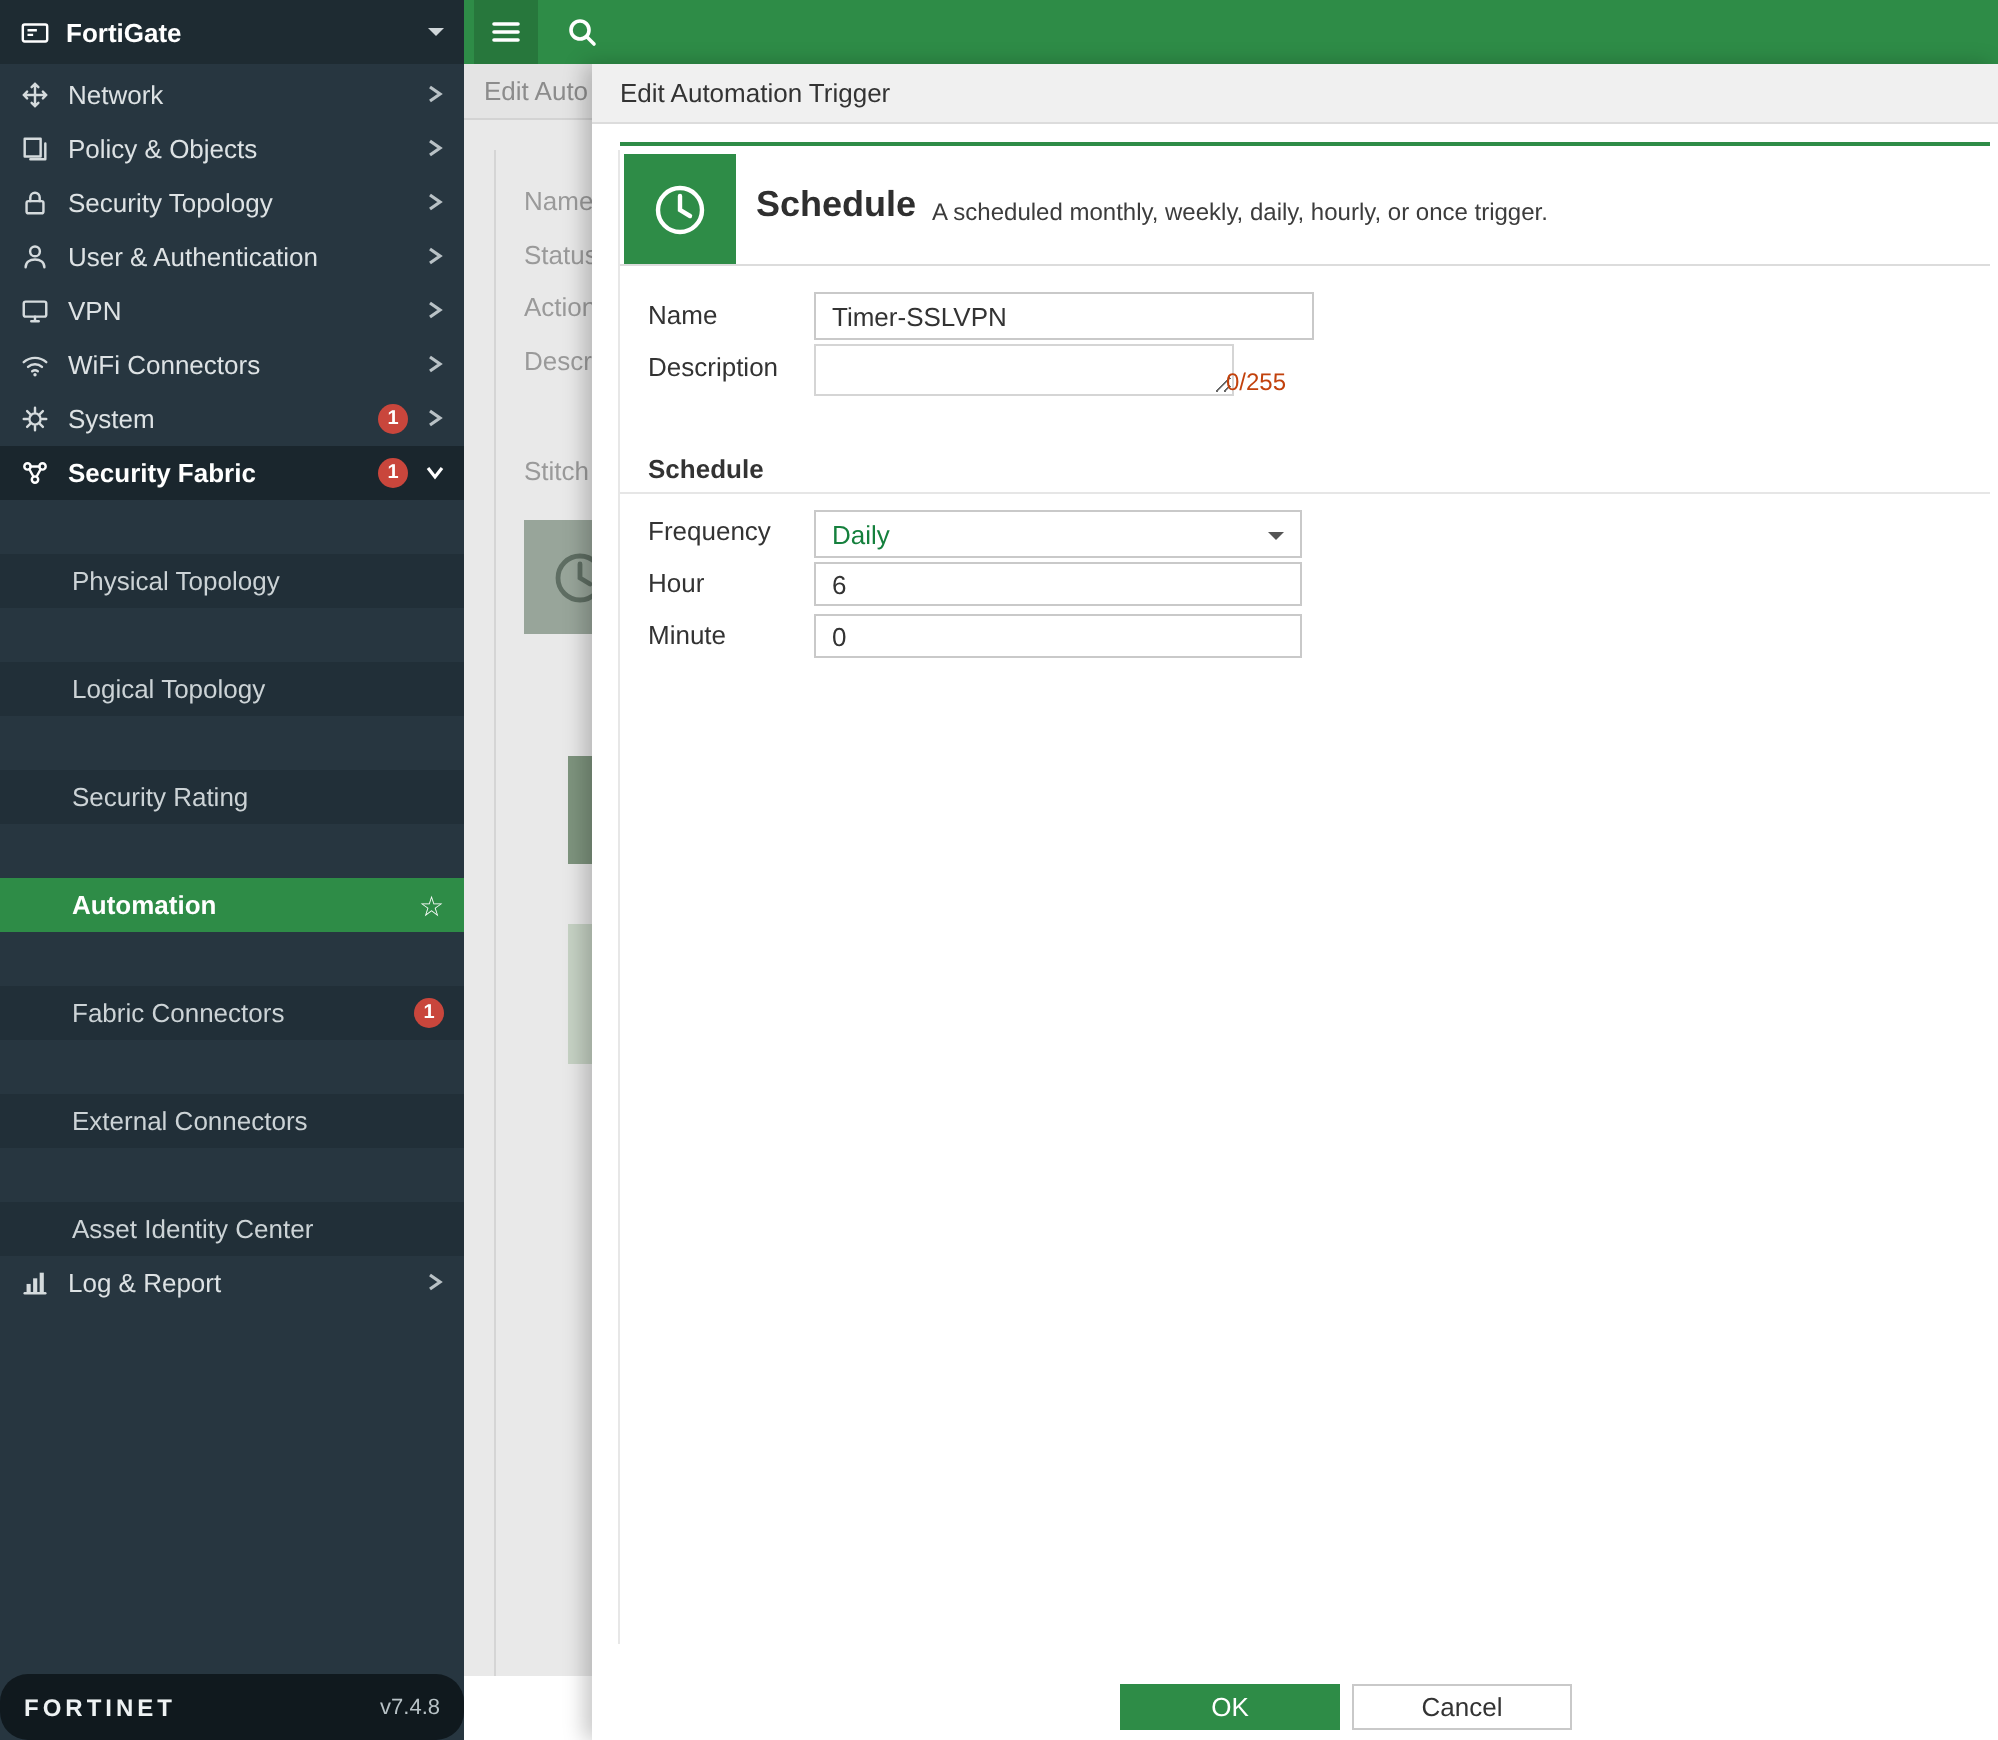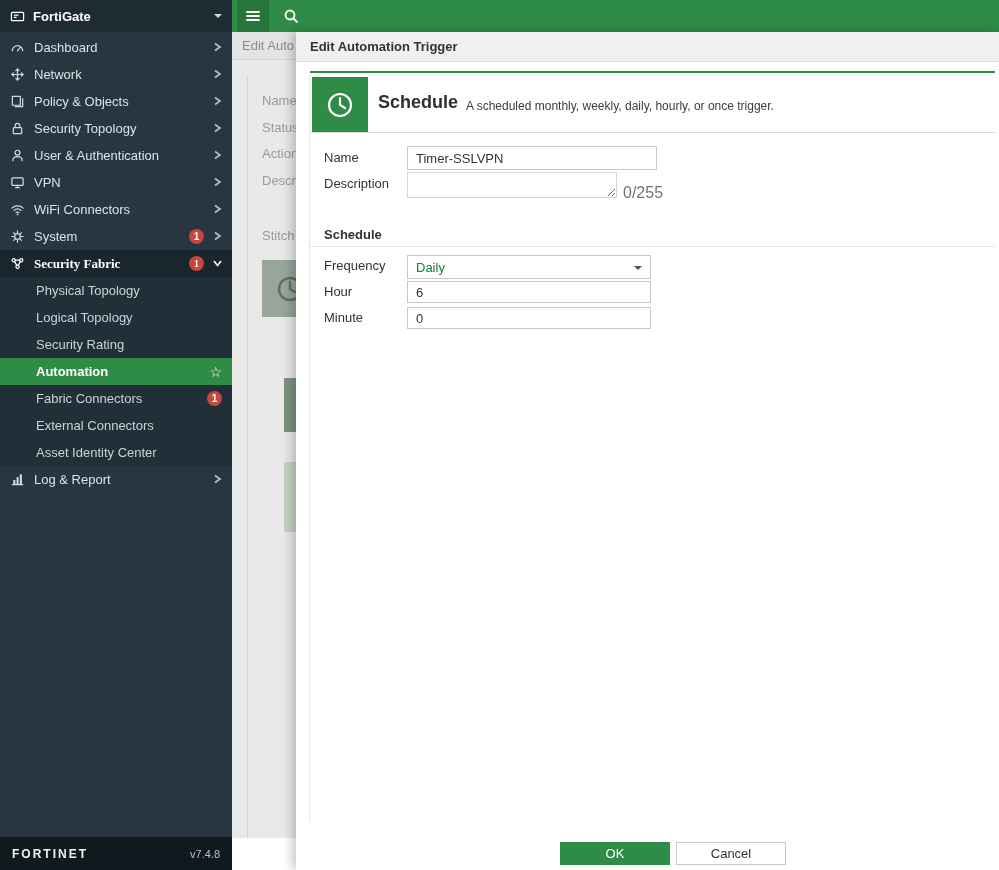--- a/index.html
+++ b/index.html
@@ -12,26 +12,26 @@
   .sb-header .brand { font-size:13px; font-weight:bold; flex:1; }
   .caret-down { width:0; height:0; border:4px solid transparent; border-top-color:#cfd6d9; margin-top:4px; }
   nav.menu { padding-top:2px; }
   .mi { display:flex; align-items:center; gap:9px; height:27px; padding:0 10px; color:#dde2e4; font-size:13px; cursor:pointer; }
   .mi .label { flex:1; white-space:nowrap; overflow:hidden; }
   .mi svg.ic { width:15px; height:15px; flex:0 0 15px; stroke:#d5dbdd; fill:none; stroke-width:1.3; stroke-linecap:round; stroke-linejoin:round; }
   .chev { flex:0 0 9px; }
   .chev svg { width:9px; height:10px; stroke:#b9c2c6; stroke-width:1.6; fill:none; }
   .badge { min-width:15px; height:15px; border-radius:8px; background:#c9463c; color:#fff; font-size:10px; font-weight:bold;
            display:flex; align-items:center; justify-content:center; padding:0 3px; }
-  .mi.active-parent { background:#1a262d; color:#fff; font-weight:bold;font-family:Liberation Serif, serif; }
-  .mi.sub { padding-left:36px; background:#212f38; color:#ccd3d6; }
+  .mi.active-parent { background:#1a262d; color:#fff; font-weight:bold; }
+  .mi.sub { padding-left:36px; background:#212f38; color:#ccd3d6;margin-top:27px; }
   .mi.sub.selected { background:#2e8c47; color:#fff; }
   .star { margin-left:auto; font-size:14px; color:#fff; line-height:1; }
   .sb-footer { position:absolute; left:0; bottom:0; width:232px; height:33px; background:#10191e;
-               display:flex; align-items:center; justify-content:space-between; padding:0 12px; }
+               display:flex; align-items:center; justify-content:space-between; padding:0 12px;border-radius:14px; }
   .fortinet { color:#eef2f3; font-weight:bold; font-size:12px; letter-spacing:2px; }
   .ver { color:#b8c2c6; font-size:11px; }
 
   
   .topbar { position:absolute; left:232px; top:0; width:767px; height:32px; background:#2e8c47; z-index:4;
             display:flex; align-items:center; }
   .tb-btn { width:32px; height:32px; display:flex; align-items:center; justify-content:center; cursor:pointer; }
   .tb-btn.burger { background:rgba(0,0,0,.15); margin-left:5px; }
   .tb-btn svg { width:16px; height:16px; stroke:#fff; stroke-width:1.8; fill:none; stroke-linecap:round; }
   .tb-btn.search { margin-left:6px; }
@@ -46,35 +46,35 @@
               display:flex; align-items:center; justify-content:center; }
   .bg-tile1 svg { width:30px; height:30px; stroke:#5f6e63; stroke-width:2.4; fill:none; stroke-linecap:round; }
   .bg-tile2 { position:absolute; left:52px; top:346px; width:44px; height:54px; background:#7e947e; }
   .bg-tile3 { position:absolute; left:52px; top:430px; width:44px; height:70px; background:#c6d2c4; }
   .bg-white-footer { position:absolute; left:0; top:806px; width:767px; height:32px; background:#ffffff; }
 
   
   .dialog { position:absolute; left:296px; top:32px; width:703px; height:838px; background:#fff; z-index:5;
             box-shadow:-4px 0 10px rgba(0,0,0,.22); }
   .dlg-header { height:30px; background:#f0f0f0; border-bottom:1px solid #dcdcdc; display:flex; align-items:center;
-                padding:0 14px; font-size:13px; font-weight:bold; color:#333; }
+                padding:0 14px; font-size:13px; font-weight:normal; color:#333; }
   .green-rule { position:absolute; left:14px; top:39px; width:685px; height:2px; background:#2e8c47; }
   .vline { position:absolute; left:13px; top:43px; width:1px; height:747px; background:#e7e7e7; }
   .type-tile { position:absolute; left:16px; top:45px; width:56px; height:56px; background:#2e8c47;
                display:flex; align-items:center; justify-content:center; }
   .type-tile svg { width:30px; height:30px; stroke:#fff; stroke-width:2.2; fill:none; stroke-linecap:round; }
   .type-title { position:absolute; left:82px; top:60px; font-size:18px; font-weight:bold; color:#2f2f2f; }
   .type-desc { position:absolute; left:170px; top:67px; font-size:12px; color:#3c3c3c; }
   .hr1 { position:absolute; left:14px; top:100px; width:685px; height:1px; background:#dcdcdc; }
   .hr2 { position:absolute; left:14px; top:214px; width:685px; height:1px; background:#e6e6e6; }
   .f-label { position:absolute; left:28px; font-size:13px; color:#333; }
   .f-input { position:absolute; left:111px; height:24px; border:1px solid #c9c9c9; font-family:inherit;
              font-size:13px; color:#333; padding:0 8px; background:#fff; }
   textarea.f-input { height:26px; padding:3px 8px; resize:both; border-color:#d5d5d5; }
-  .counter { position:absolute; left:327px; top:152px; font-size:16px; color:#737373; }
+  .counter { position:absolute; left:317px; top:152px; font-size:12px; color:#c2410c; }
   .section-title { position:absolute; left:28px; top:195px; font-size:13px; font-weight:bold; color:#333; }
   .f-select { position:absolute; left:111px; width:244px; height:24px; border:1px solid #c9c9c9; background:#fff;
               display:flex; align-items:center; justify-content:space-between; padding:0 8px; font-size:13px;
               color:#15803d; cursor:pointer; }
   .sel-caret { width:0; height:0; border:4.5px solid transparent; border-top-color:#555; margin-top:5px; }
   .btn { position:absolute; top:810px; width:110px; height:23px; font-family:inherit; font-size:13px; cursor:pointer;
          display:flex; align-items:center; justify-content:center; }
   .btn.ok { left:264px; background:#2e8c47; color:#fff; border:1px solid #2e8c47; }
   .btn.cancel { left:380px; background:#fff; color:#333; border:1px solid #c9c9c9; }
 </style>
@@ -89,30 +89,20 @@
           <rect x="1.5" y="3.5" width="13" height="9" rx="1"></rect>
           <path d="M4 6.5h5 M4 9h3"></path>
         </svg>
       <span class="brand">FortiGate</span>
       <span class="caret-down"></span>
     </div>
 
     <nav class="menu">
       <div class="mi">
         <svg class="ic" viewBox="0 0 16 16">
-            <path d="M2.5 11.5a5.5 5.5 0 1 1 11 0"></path>
-            <path d="M8 11.5 L11 7.5"></path>
-          </svg>
-        <span class="label">Dashboard</span>
-        <span class="chev"><svg viewBox="0 0 9 10">
-              <polyline points="2,1.5 7,5 2,8.5"></polyline>
-            </svg></span>
-      </div>
-      <div class="mi">
-        <svg class="ic" viewBox="0 0 16 16">
             <path d="M8 2v12 M2 8h12 M8 2l-1.8 1.8 M8 2l1.8 1.8 M8 14l-1.8-1.8 M8 14l1.8-1.8 M2 8l1.8-1.8 M2 8l1.8 1.8 M14 8l-1.8-1.8 M14 8l-1.8 1.8"></path>
           </svg>
         <span class="label">Network</span>
         <span class="chev"><svg viewBox="0 0 9 10">
               <polyline points="2,1.5 7,5 2,8.5"></polyline>
             </svg></span>
       </div>
       <div class="mi">
         <svg class="ic" viewBox="0 0 16 16">
             <rect x="2.5" y="2.5" width="8.5" height="9.5"></rect>

